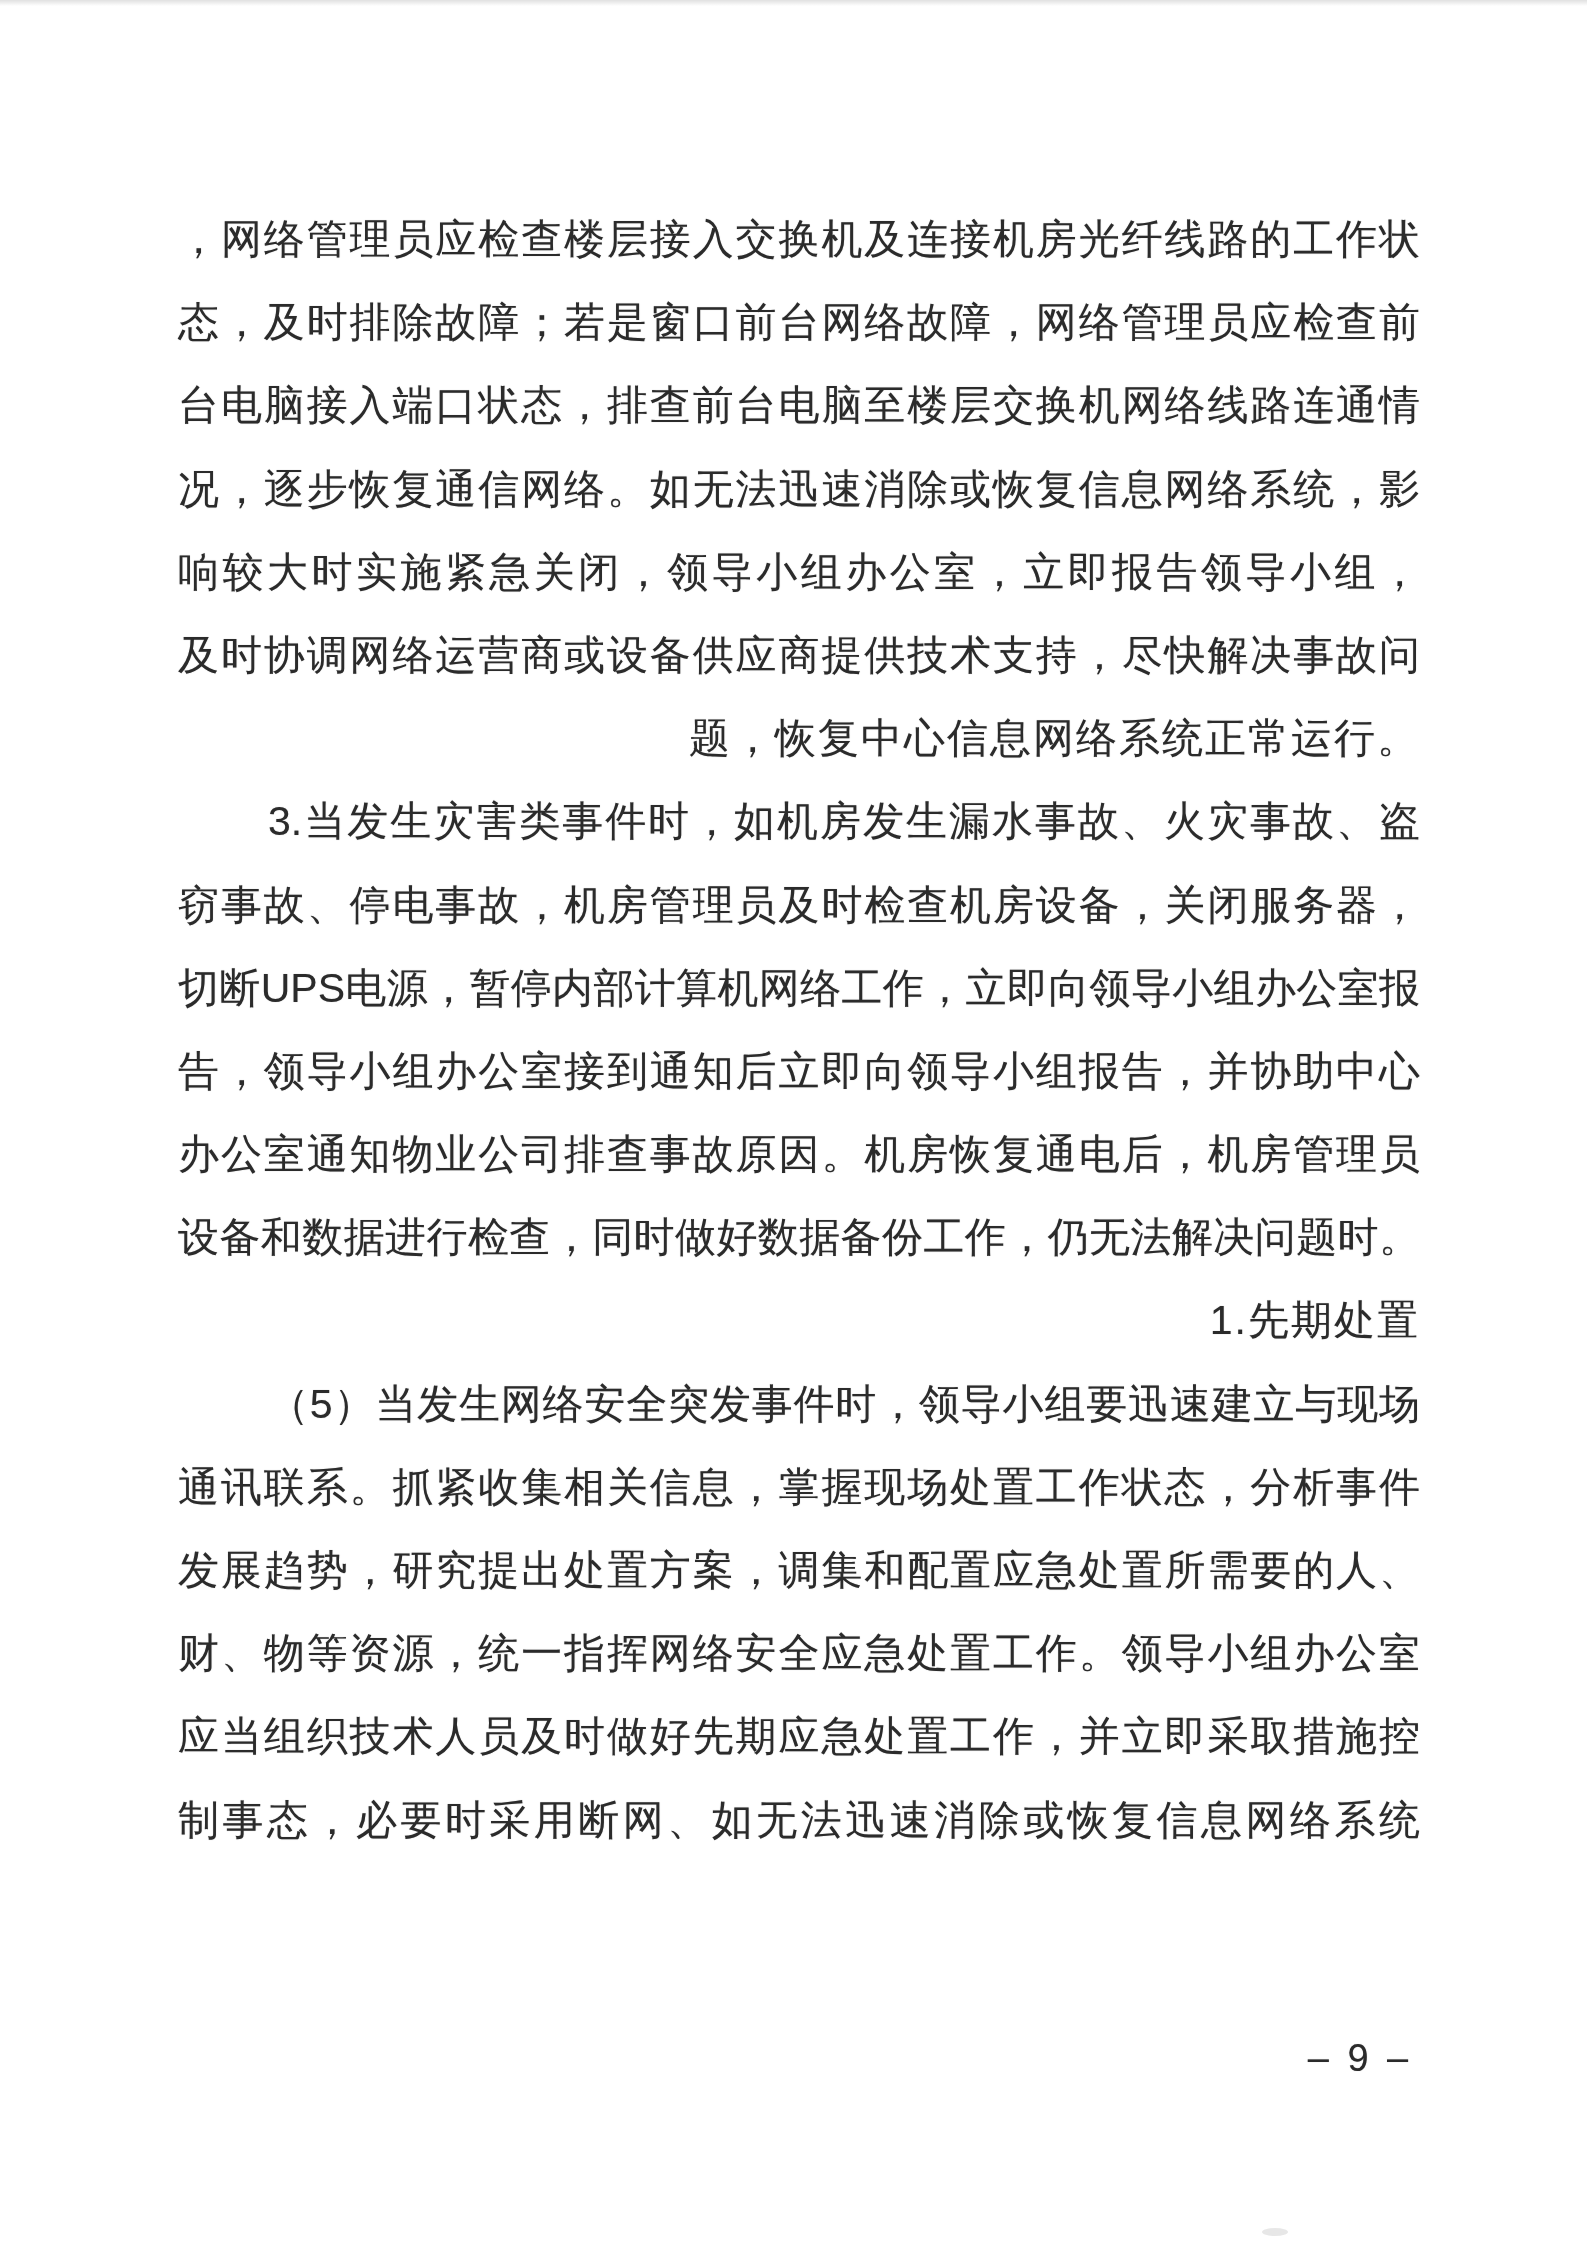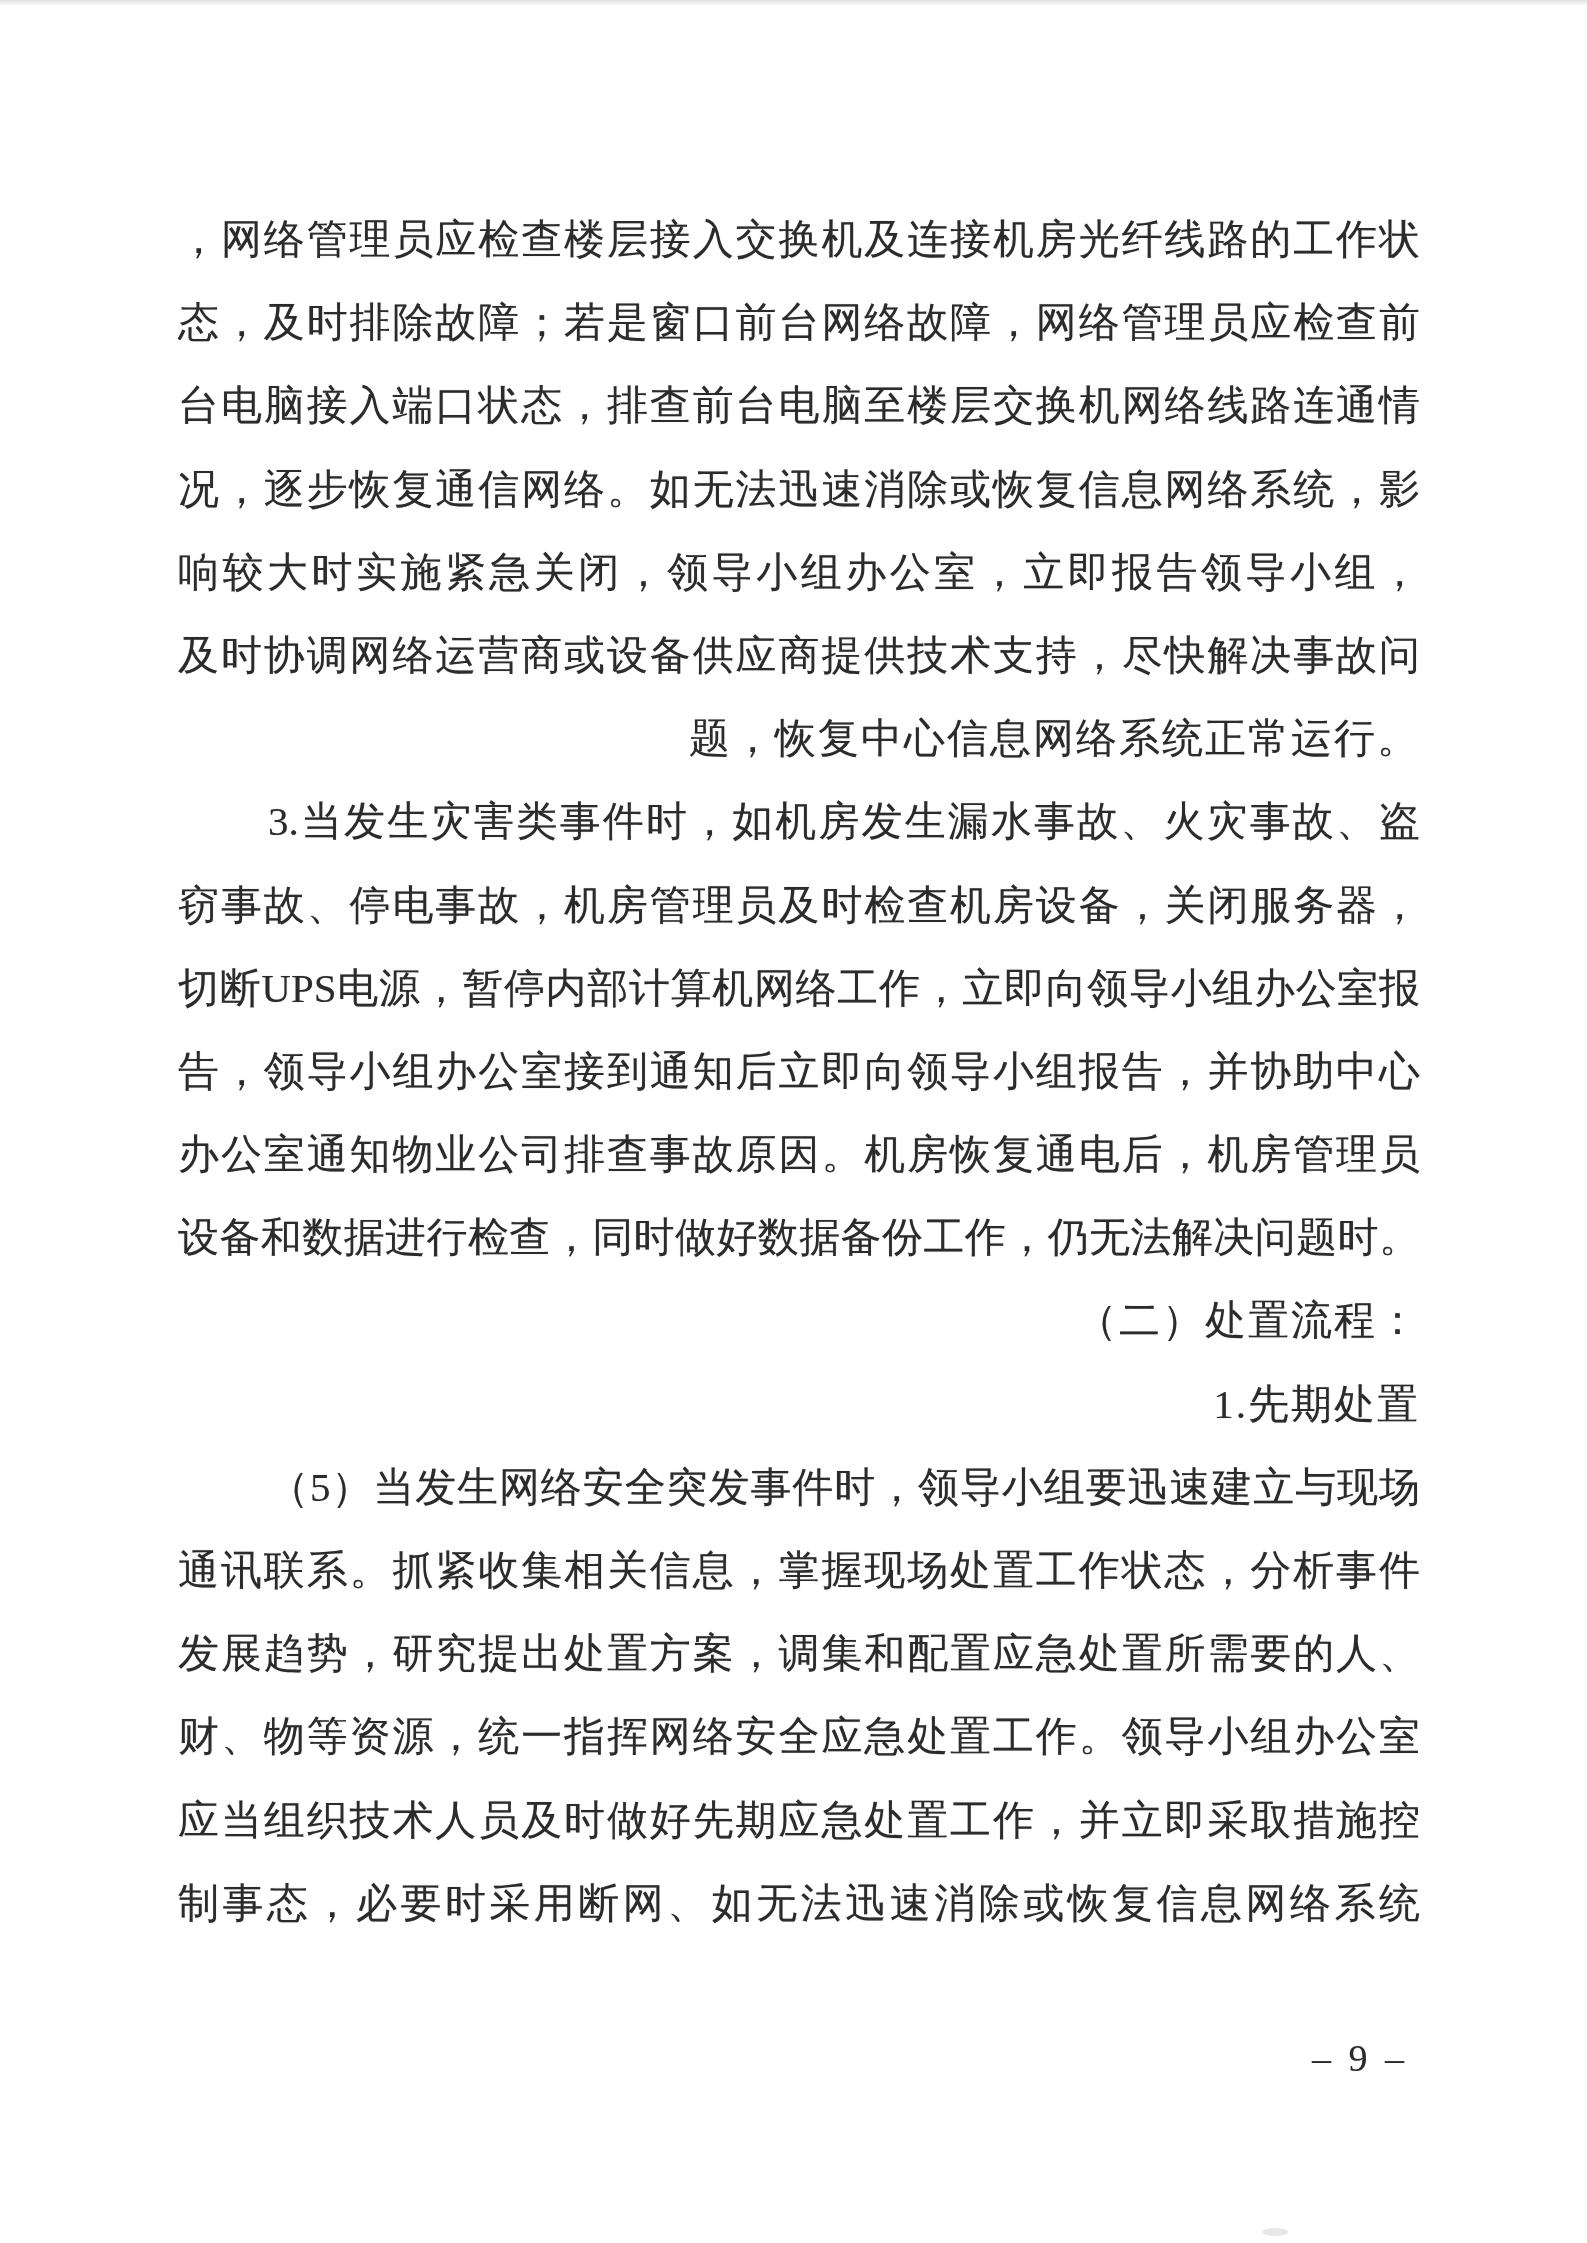--- a/index.html
+++ b/index.html
@@ -6,21 +6,21 @@
     margin: 0;
     padding: 0;
     background: #ffffff;
   }
   .page {
     position: relative;
     width: 1587px;
     height: 2243px;
     background: var(--paper, #ffffff);
     overflow: hidden;
-    font-family: Liberation Serif, serif;
+    font-family: Liberation Sans, sans-serif;
   }
   
   .scan-edge-top {
     position: absolute;
     top: 0; left: 0; right: 0;
     height: 6px;
     background: linear-gradient(to bottom, rgba(0,0,0,0.12), rgba(0,0,0,0));
   }
   .doc-body {
     position: absolute;
@@ -83,21 +83,20 @@
       <div class="line justify">况，逐步恢复通信网络。如无法迅速消除或恢复信息网络系统，影</div>
       <div class="line justify">响较大时实施紧急关闭，领导小组办公室，立即报告领导小组，</div>
       <div class="line justify">及时协调网络运营商或设备供应商提供技术支持，尽快解决事故问</div>
       <div class="line left">题，恢复中心信息网络系统正常运行。</div>
       <div class="line justify indent">3.当发生灾害类事件时，如机房发生漏水事故、火灾事故、盗</div>
       <div class="line justify">窃事故、停电事故，机房管理员及时检查机房设备，关闭服务器，</div>
       <div class="line justify">切断UPS电源，暂停内部计算机网络工作，立即向领导小组办公室报</div>
       <div class="line justify">告，领导小组办公室接到通知后立即向领导小组报告，并协助中心</div>
       <div class="line justify">办公室通知物业公司排查事故原因。机房恢复通电后，机房管理员</div>
       <div class="line justify">设备和数据进行检查，同时做好数据备份工作，仍无法解决问题时。</div>
-      <div class="line left indent">（二）处置流程：</div>
       <div class="line left indent">1.先期处置</div>
       <div class="line justify indent">（5）当发生网络安全突发事件时，领导小组要迅速建立与现场</div>
       <div class="line justify">通讯联系。抓紧收集相关信息，掌握现场处置工作状态，分析事件</div>
       <div class="line justify">发展趋势，研究提出处置方案，调集和配置应急处置所需要的人、</div>
       <div class="line justify">财、物等资源，统一指挥网络安全应急处置工作。领导小组办公室</div>
       <div class="line justify">应当组织技术人员及时做好先期应急处置工作，并立即采取措施控</div>
       <div class="line justify">制事态，必要时采用断网、如无法迅速消除或恢复信息网络系统</div>
     </div>
   <div class="page-number">– 9 –</div>
   <div class="speck"></div>

